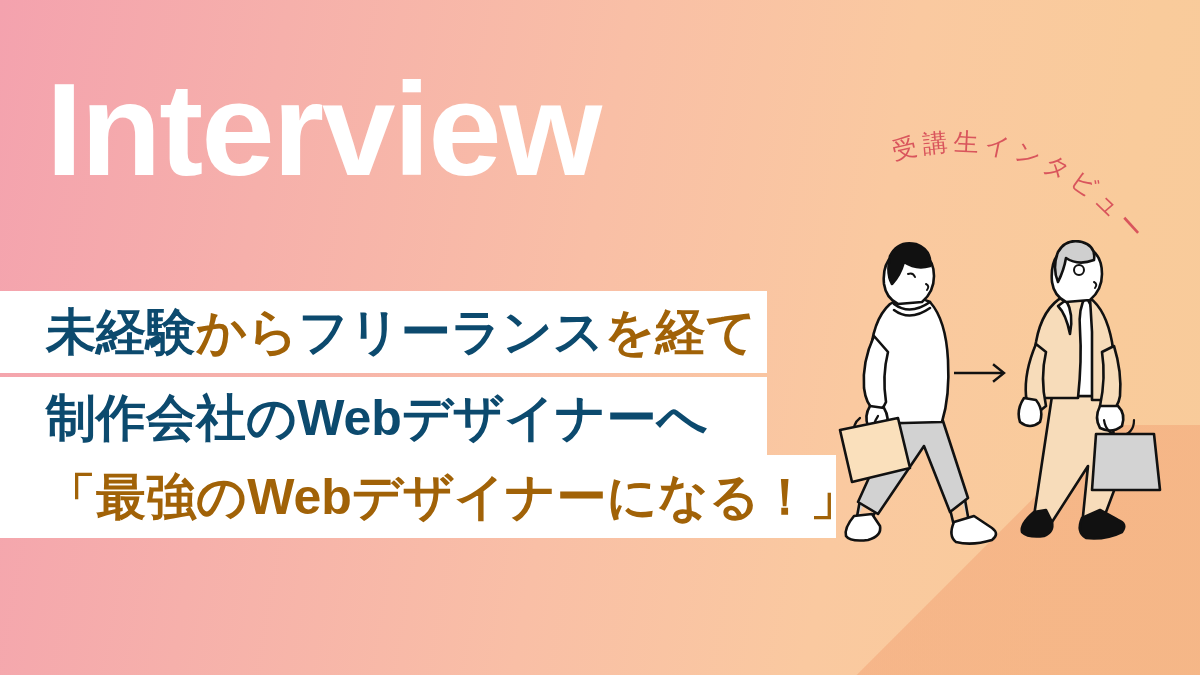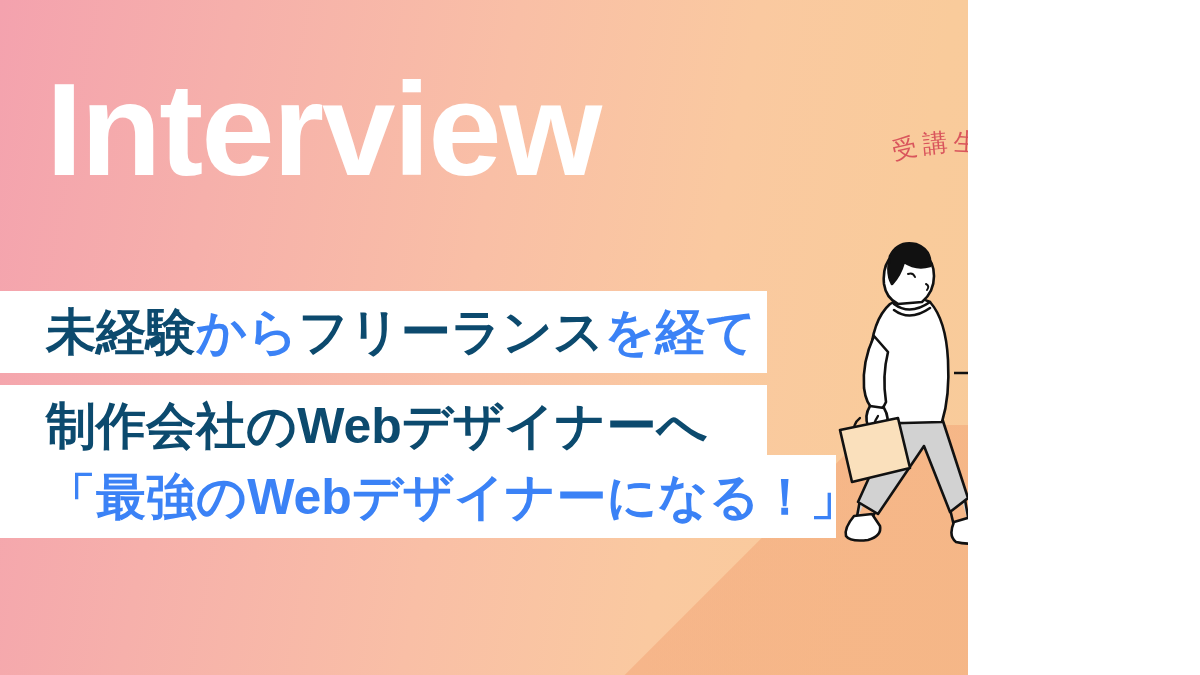--- a/index.html
+++ b/index.html
@@ -1,21 +1,21 @@
 <!DOCTYPE html>
 <html><head>
 <meta charset="utf-8">
 <style>
   html,body{margin:0;padding:0;}
   body{
     width:1200px;height:675px;overflow:hidden;
     font-family:"Liberation Sans","DejaVu Sans",sans-serif;
   }
   #stage{
-    position:relative;width:968px;height:675px;overflow:hidden;
+    position:relative;width:1200px;height:675px;overflow:hidden;
     background:linear-gradient(100deg,#F4A2AE 0%,#F6B0AB 22%,#F9BFA6 48%,#FAC9A0 70%,#F9CB9B 88%,#F8CB9A 100%);
   }
   
   #wedge{
     position:absolute;right:0;bottom:0;width:430px;height:250px;
     background:linear-gradient(135deg,rgba(244,164,118,0) 0%,rgba(244,164,118,0) 49.4%,rgba(243,166,120,.55) 49.6%,rgba(243,166,120,.55) 100%);
     pointer-events:none;
   }
 
   
@@ -31,24 +31,24 @@
     position:absolute;left:0;background:#ffffff;
     display:flex;align-items:center;
     box-sizing:border-box;padding-left:46px;
     white-space:nowrap;
   }
   .band .ln{
     font-size:50px;font-weight:bold;line-height:1;
     letter-spacing:0px;
   }
   .r{color:#0c4a6e;}
-  .n{color:#3b82f6;}
+  .n{color:#a16207;}
 
   #band1{top:291px;width:767px;height:82px;}
-  #band2{top:385px;width:767px;height:82px;}
+  #band2{top:377px;width:767px;height:82px;}
   #band3{top:455px;width:836px;height:83px;}
 
   
   #arc{
     position:absolute;left:880px;top:128px;width:290px;height:160px;
     pointer-events:none;
   }
   #arc text{
     fill:#D9555C;
     font-family:"DejaVu Sans",sans-serif;

